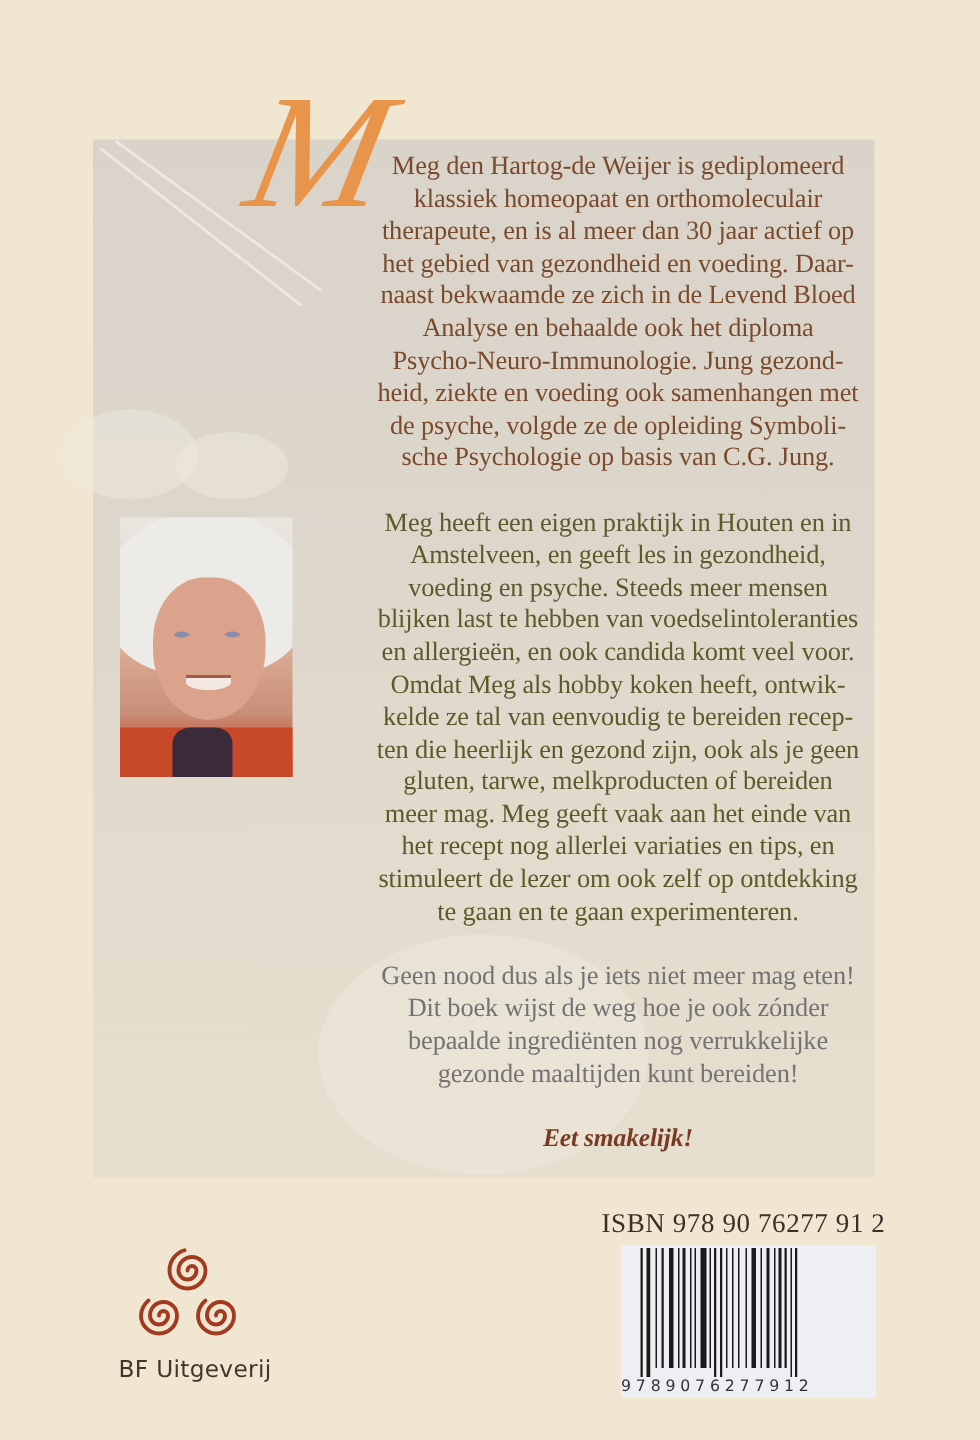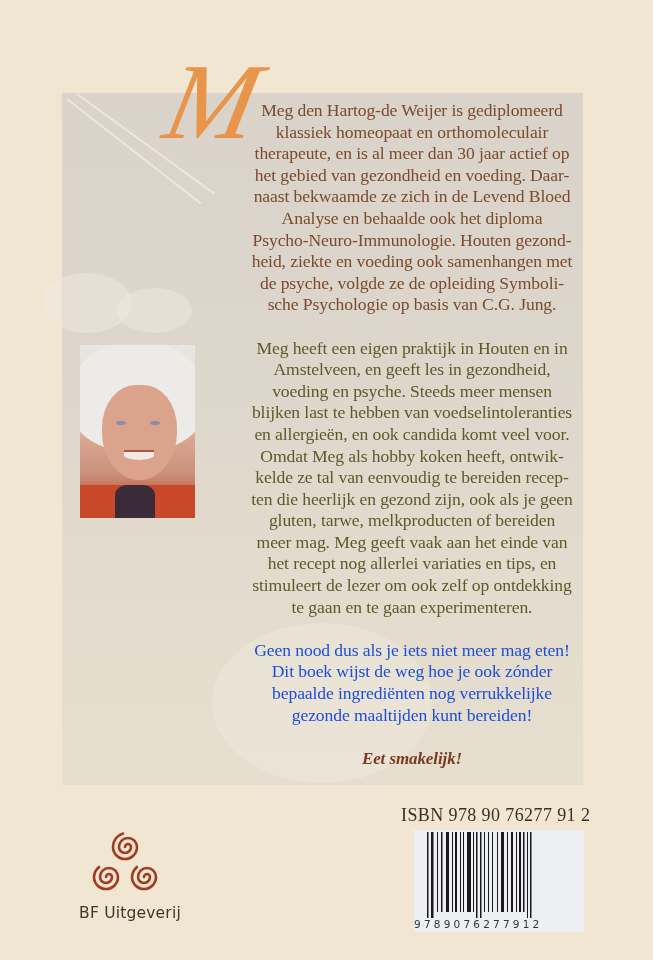--- a/index.html
+++ b/index.html
@@ -27,21 +27,21 @@
       transform: skewX(-12deg);
     }
     .text-col {
       position: absolute; left: 212px; top: 100px; width: 400px;
       font-size: 17.6px; line-height: 21.6px; letter-spacing: -0.1px;
     }
     .para { margin: 0 0 21.6px 0; white-space: nowrap; text-align: center; }
     .para .line { display: block; }
     .p1 { color: #7a4a2c; }
     .p2 { color: #5c5a2a; }
-    .p3 { color: #1d4ed8; }
+    .p3 { color: #737373; }
     .closing { color: #7a3a22; font-style: italic; font-weight: bold; font-size: 17px; }
     .photo {
       position: absolute; left: 80px; top: 345px; width: 115px; height: 173px;
       overflow: hidden;
       background: linear-gradient(180deg, #e9e6e0 0%, #e2d9cf 35%, #d8a690 55%, #c98f7a 75%, #c64a2a 92%, #b53a20 100%);
     }
     .photo .hair {
       position: absolute; left: -10px; top: -5px; width: 135px; height: 110px;
       border-radius: 50% 50% 40% 40%; background: #ecebe7;
     }
@@ -107,21 +107,21 @@
 </div>
 
 <div class="text-col">
   <p class="para p1">
     <span class="line">Meg den Hartog-de Weijer is gediplomeerd</span>
     <span class="line">klassiek homeopaat en orthomoleculair</span>
     <span class="line">therapeute, en is al meer dan 30 jaar actief op</span>
     <span class="line">het gebied van gezondheid en voeding. Daar-</span>
     <span class="line">naast bekwaamde ze zich in de Levend Bloed</span>
     <span class="line">Analyse en behaalde ook het diploma</span>
-    <span class="line">Psycho-Neuro-Immunologie. Houten gezond-</span>
+    <span class="line">Psycho-Neuro-Immunologie. Jung gezond-</span>
     <span class="line">heid, ziekte en voeding ook samenhangen met</span>
     <span class="line">de psyche, volgde ze de opleiding Symboli-</span>
     <span class="line">sche Psychologie op basis van C.G. Jung.</span>
   </p>
   <p class="para p2">
     <span class="line">Meg heeft een eigen praktijk in Houten en in</span>
     <span class="line">Amstelveen, en geeft les in gezondheid,</span>
     <span class="line">voeding en psyche. Steeds meer mensen</span>
     <span class="line">blijken last te hebben van voedselintoleranties</span>
     <span class="line">en allergieën, en ook candida komt veel voor.</span>

